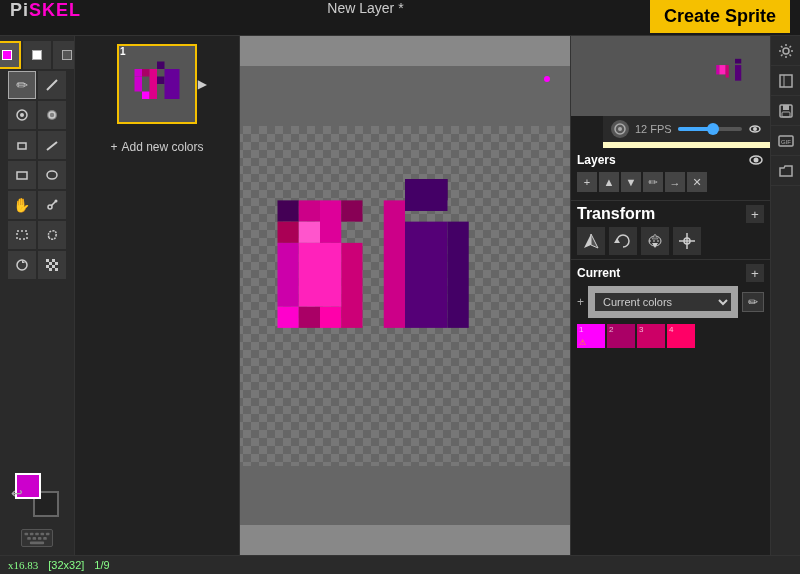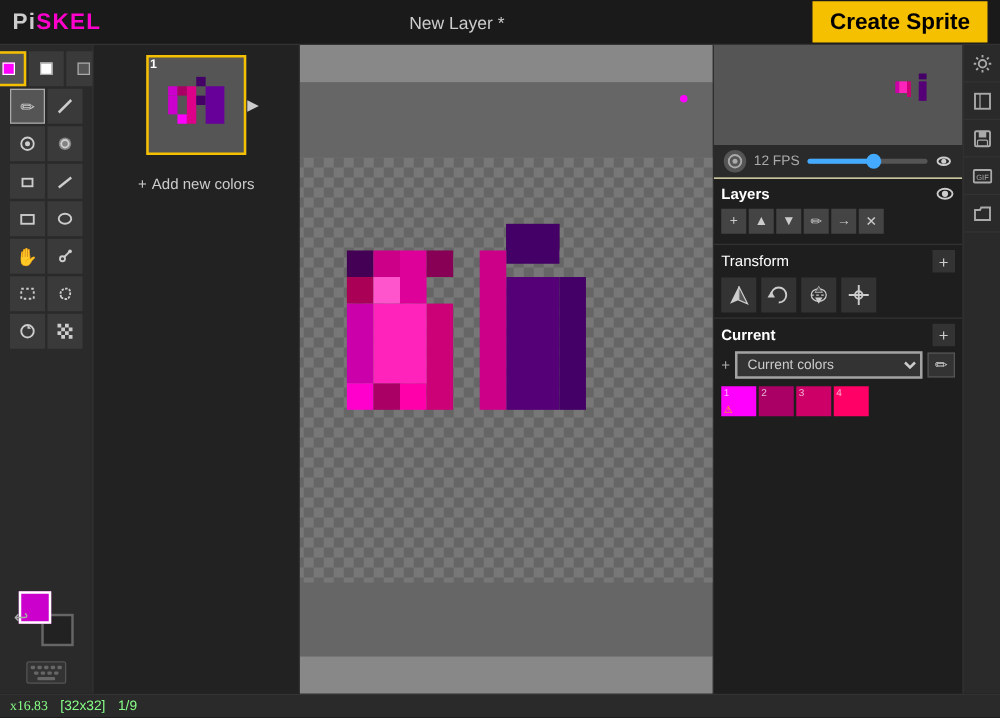--- a/index.html
+++ b/index.html
@@ -1,20 +1,20 @@
 <!DOCTYPE html>
 <html><head>
   <meta charset="utf-8">
   <style>
     * { margin: 0; padding: 0; box-sizing: border-box; }
     body { width: 800px; height: 574px; background: #1a1a1a; font-family: Arial, sans-serif; font-size: 12px; color: #ccc; overflow: hidden; display: flex; flex-direction: column; }
 
     
     #topbar {
-      height: 36px; background: #1a1a1a; display: flex; align-items: center; justify-content: space-between; padding: 0 10px; border-bottom: 1px solid #333;
+      height: 36px; background: #1a1a1a; display: flex; align-items: flex-start; justify-content: space-between; padding: 0 10px; border-bottom: 1px solid #333;
     }
     #topbar .logo { color: #fff; font-size: 18px; font-weight: bold; letter-spacing: 1px; }
     #topbar .logo span { color: #f0c; }
     #topbar .title { color: #ccc; font-size: 14px; }
     #topbar .create-btn { background: #f5c000; color: #000; font-weight: bold; border: none; padding: 6px 14px; cursor: pointer; font-size: 18px; }
 
     
     #main { display: flex; flex: 1; overflow: hidden; }
 
     
@@ -38,50 +38,50 @@
     #right-panel { width: 200px; background: #1e1e1e; border-left: 1px solid #333; display: flex; flex-direction: column; overflow: hidden; }
 
     
     #right-icons { display: flex; flex-direction: column; width: 30px; background: #2a2a2a; border-left: 1px solid #333; }
     #right-icons .icon-btn { width: 30px; height: 30px; display: flex; align-items: center; justify-content: center; cursor: pointer; color: #aaa; font-size: 14px; border-bottom: 1px solid #333; }
 
     
     #preview-area { background: #555; height: 80px; display: flex; align-items: center; justify-content: center; position: relative; }
 
     
-    #fps-row { display: flex; align-items: center; gap: 6px; padding: 4px 8px; background: #2a2a2a; border-bottom: 1px solid #fef9c3; }
+    #fps-row { display: flex; align-items: center; gap: 6px; padding: 4px 8px; background: #2a2a2a; border-bottom: 6px solid #fef9c3; margin-left: 32px; }
     #fps-row .fps-icon { width: 18px; height: 18px; border-radius: 50%; background: #555; display: flex; align-items: center; justify-content: center; font-size: 10px; }
     #fps-row .fps-text { font-size: 11px; color: #aaa; }
     #fps-row .fps-slider { flex: 1; height: 4px; background: #555; border-radius: 2px; position: relative; }
     #fps-row .fps-slider-fill { height: 4px; background: #4af; border-radius: 2px; width: 55%; }
     #fps-row .fps-slider-thumb { position: absolute; top: -4px; left: 55%; width: 12px; height: 12px; background: #4af; border-radius: 50%; transform: translateX(-50%); }
 
     
     #layers-section { padding: 4px 6px; border-bottom: 1px solid #333; }
     #layers-header { display: flex; align-items: center; justify-content: space-between; margin-bottom: 4px; }
     #layers-header .section-title { font-weight: bold; color: #fff; font-size: 12px; }
     #layers-controls { display: flex; gap: 2px; margin-bottom: 4px; }
     #layers-controls .ctrl-btn { width: 20px; height: 20px; background: #444; border: none; color: #ccc; cursor: pointer; display: flex; align-items: center; justify-content: center; font-size: 11px; }
     .layer-item { background: #e040fb; color: #fff; padding: 3px 6px; display: flex; align-items: center; justify-content: space-between; font-size: 11px; cursor: pointer; }
     .layer-item .layer-name { font-weight: bold; }
     .layer-item .layer-alpha { color: #ddd; font-size: 10px; }
 
     
     #transform-section { padding: 4px 6px; border-bottom: 1px solid #333; }
     #transform-header { display: flex; align-items: center; justify-content: space-between; margin-bottom: 4px; }
-    #transform-header .section-title { font-weight: normal; color: #fff; font-size: 12px; text-align: center; }
+    #transform-header .section-title { font-weight: bold; color: #fff; font-size: 16px; text-align: center; }
     #transform-controls { display: flex; gap: 4px; flex-wrap: wrap; }
     .transform-btn { width: 28px; height: 28px; background: #333; border: none; color: #ccc; cursor: pointer; display: flex; align-items: center; justify-content: center; font-size: 14px; }
 
     
     #palettes-section { padding: 4px 6px; flex: 1; overflow: hidden; }
     #palettes-header { display: flex; align-items: center; justify-content: space-between; margin-bottom: 4px; }
     #palettes-header .section-title { font-weight: bold; color: #fff; font-size: 12px; }
     #palettes-row { display: flex; align-items: center; gap: 4px; margin-bottom: 6px; }
-    #palettes-row .palette-select { flex: 1; background: #333; color: #ccc; border: 2px solid #a3a3a3; padding: 2px 4px; font-size: 11px; }
+    #palettes-row .palette-select { flex: 1; background: #333; color: #ccc; border: 7px solid #a3a3a3; padding: 2px 4px; font-size: 11px; }
     #palettes-row .edit-btn { background: #333; border: 1px solid #555; color: #ccc; padding: 2px 5px; cursor: pointer; font-size: 12px; }
     #palette-colors { display: flex; gap: 2px; flex-wrap: wrap; }
     .palette-swatch { width: 28px; height: 24px; cursor: pointer; position: relative; }
     .palette-swatch .swatch-num { position: absolute; top: 1px; left: 2px; font-size: 8px; color: rgba(255,255,255,0.7); }
 
     
     #statusbar { background: #2a2a2a; padding: 3px 8px; border-top: 1px solid #333; font-size: 11px; color: #8f8; display: flex; gap: 10px; }
     #statusbar .coord { color: #8f8; font-family: Liberation Serif, serif; }
     #statusbar .size { color: #8f8; }
     #statusbar .frame-info { color: #8f8; }

